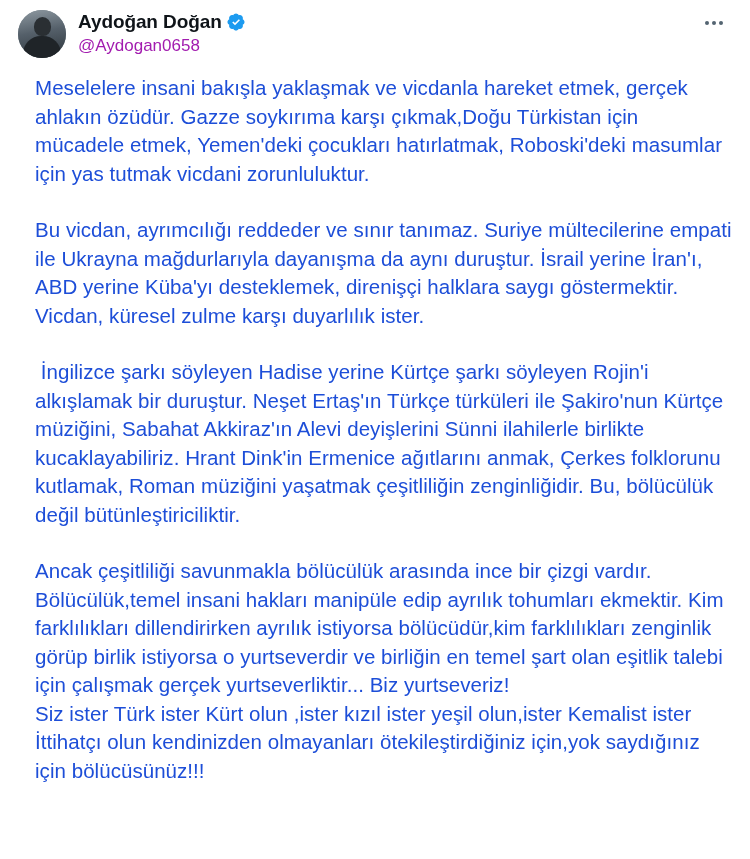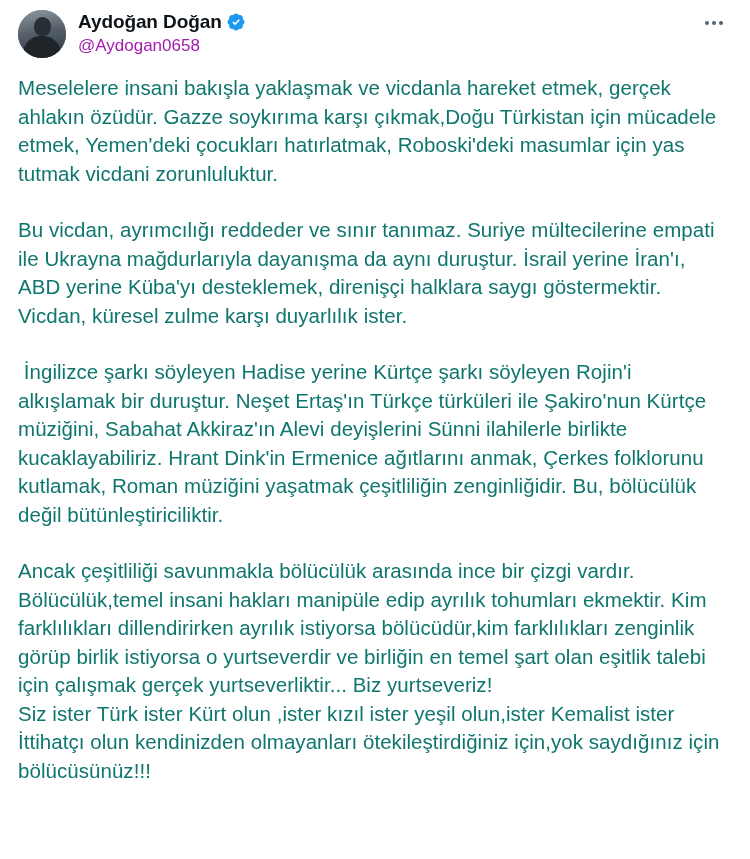--- a/index.html
+++ b/index.html
@@ -119,23 +119,24 @@
     height: 4px;
     border-radius: 50%;
     background: #536471;
     display: block;
   }
 
   .tweet-body {
     margin-top: 8px;
     font-size: 20.5px;
     line-height: 28.5px;
-    color: #0f766e;
+    color: #1d4ed8;
     letter-spacing: 0.05px;
     word-wrap: break-word;
+    margin-left: 17px;
   }
 
   .tweet-body p {
     margin: 0;
     white-space: pre-wrap;
   }
 
   .para-gap {
     height: 28px;
   }

